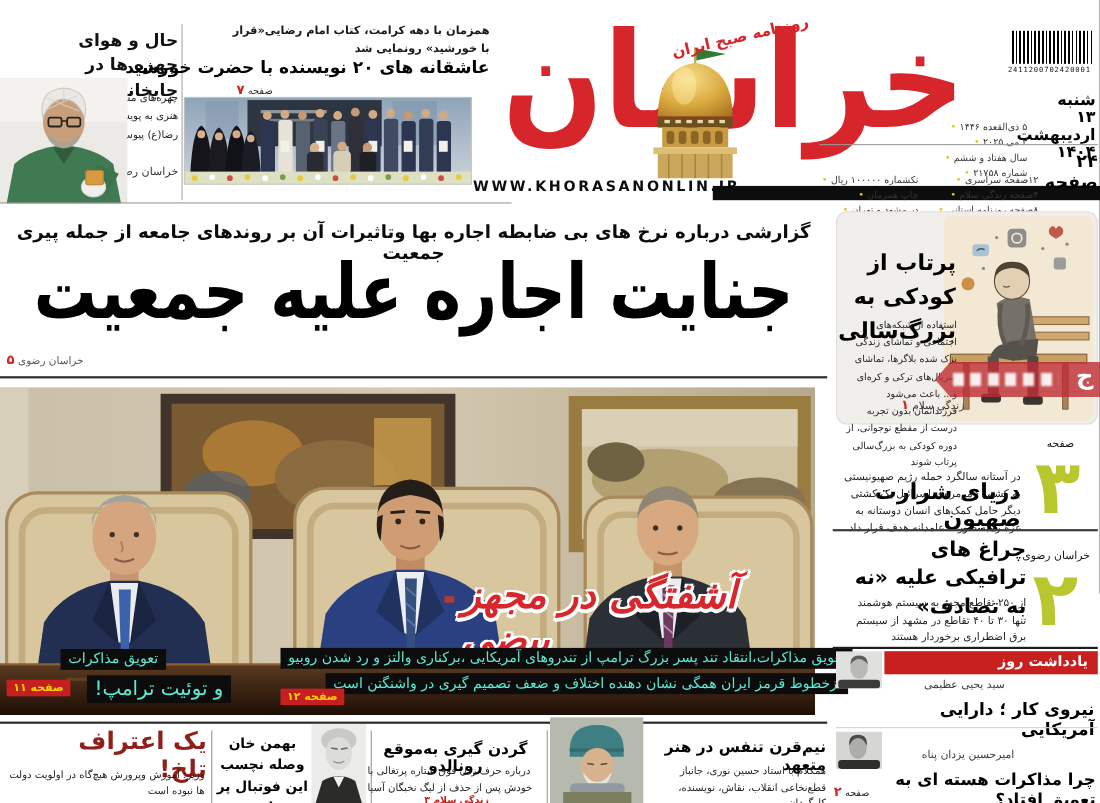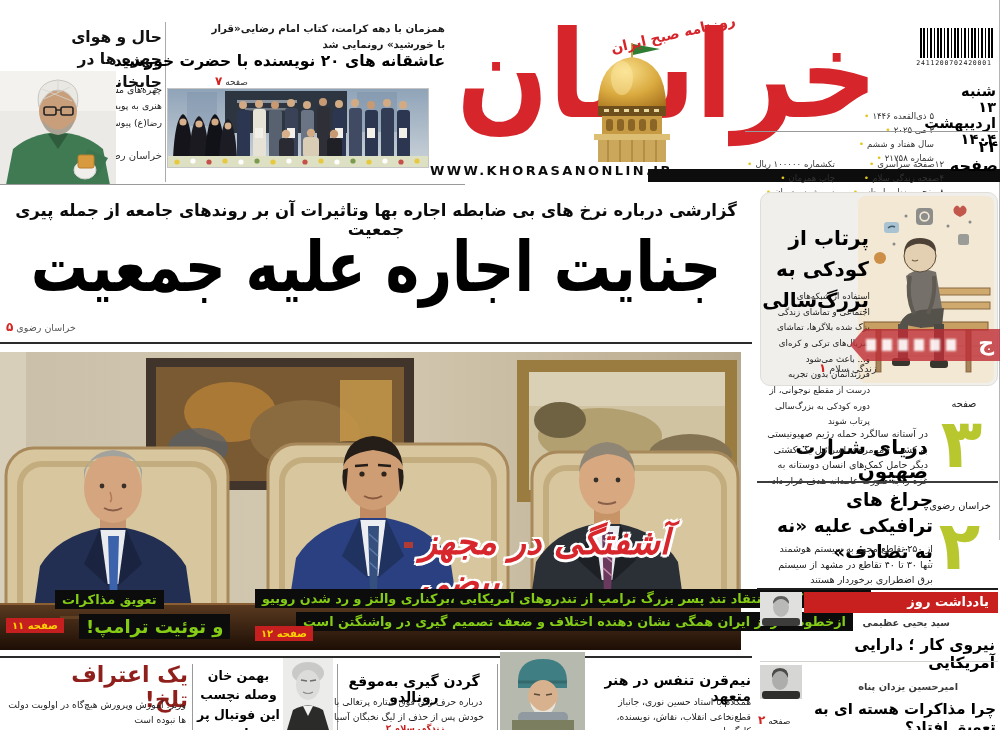--- a/index.html
+++ b/index.html
@@ -39,21 +39,21 @@
   .b3 { left:745px; top:136px; width:90px; }
 
   
   .lead-kicker { left:0; top:201px; width:752px; text-align:center; font-size:16.5px; font-weight:bold; color:#0b0b0b; }
   .lead-headline { left:0; top:226px; width:752px; text-align:center; font-size:57px; font-weight:bold; color:#000; transform:scaleY(1.22); transform-origin:center top; }
   .lead-pageref { left:6px; top:320px; font-size:9.5px; color:#555; }
   .rule-lead { left:0; top:342px; width:752px; height:2px; background:#2b2b2b; }
 
   
   .photo-main { left:0; top:352px; width:741px; height:298px; }
-  .capbox { background:#0c0c0c; color:#84cc16; font-weight:bold; width:fit-content; padding:2px 7px; }
+  .capbox { background:#0c0c0c; color:#5eead4; font-weight:normal; width:fit-content; padding:2px 7px; }
   .side-cap1 { left:55px; top:590px; font-size:13px; }
   .side-cap2 { left:53px; top:614px; font-size:18px;margin-left:26px; }
   .pgbox { background:#c5201f; color:#ffd400; font-weight:bold; font-size:10px; padding:2px 6px; width:fit-content; }
   .side-pg { left:6px; top:618px; }
   .ov-title { left:420px; top:522px; width:330px; text-align:left; font-size:35px; font-weight:bold; font-style:italic; color:#d7262c;
       text-shadow:-2px -2px 0 #fff,2px -2px 0 #fff,-2px 2px 0 #fff,2px 2px 0 #fff,0 3px 0 #fff,3px 0 0 #fff; }
   .ov-cap1 { left:255px; top:589px; font-size:12.8px; }
   .ov-cap2 { left:296px; top:612px; font-size:12.8px; }
   .ov-pg { left:255px; top:626px; }
 
@@ -73,21 +73,21 @@
   .sb-bignum { position:absolute; text-align:center; font-size:68px; line-height:1; font-weight:bold; color:#b9c72f; }
   .sb-h2 { left:765px; top:395px; width:163px; text-align:right; font-size:20px; font-weight:bold; color:#000;margin-top:40px; }
   .sb-b2 { left:762px; top:426px; width:166px; text-align:right; font-size:9.6px; line-height:1.62; color:#1c1c1c; }
   .sb-div { left:757px; top:481px; width:241px; height:2px; background:#3c3c3c; }
   .sb-h3 { left:770px; top:487px; width:163px; text-align:right; font-size:18.5px; font-weight:bold; line-height:1.4; color:#000; }
   .sb-b3 { left:766px; top:541px; width:167px; text-align:right; font-size:9.6px; line-height:1.62; color:#1c1c1c; }
 
   
   .notes-top { left:757px; top:588px; width:241px; height:2px; background:#1c1c1c; }
   .notes-bar { left:804px; top:592px; width:194px; height:21px; background:#c8201f; color:#fff; font-size:13px; font-weight:bold; text-align:right; padding:2px 9px 0 0; }
-  .note-author { position:absolute; text-align:right; font-size:9.8px; font-weight:bold; color:#3a3a3a; }
+  .note-author { position:absolute; text-align:left; font-size:9.8px; font-weight:normal; color:#3a3a3a; }
   .note-title { position:absolute; text-align:right; font-weight:bold; color:#000; }
   .notes-div { left:760px; top:661px; width:238px; height:1px; background:#d3d1cd; }
   .note-pg { left:758px; top:713px; font-size:8.8px; color:#222; }
 
   
   .rule-bottom { left:0; top:656px; width:752px; height:2px; background:#2b2b2b; }
   .bv { top:664px; height:66px; background:#999; }
   .ba-h { position:absolute; font-weight:bold; color:#000; }
   .ba-b { position:absolute; font-size:9.2px; line-height:1.6; color:#222; }
   .conf-h { left:30px; top:662px; width:158px; text-align:right; font-size:22px; color:#8f1f1a; }

